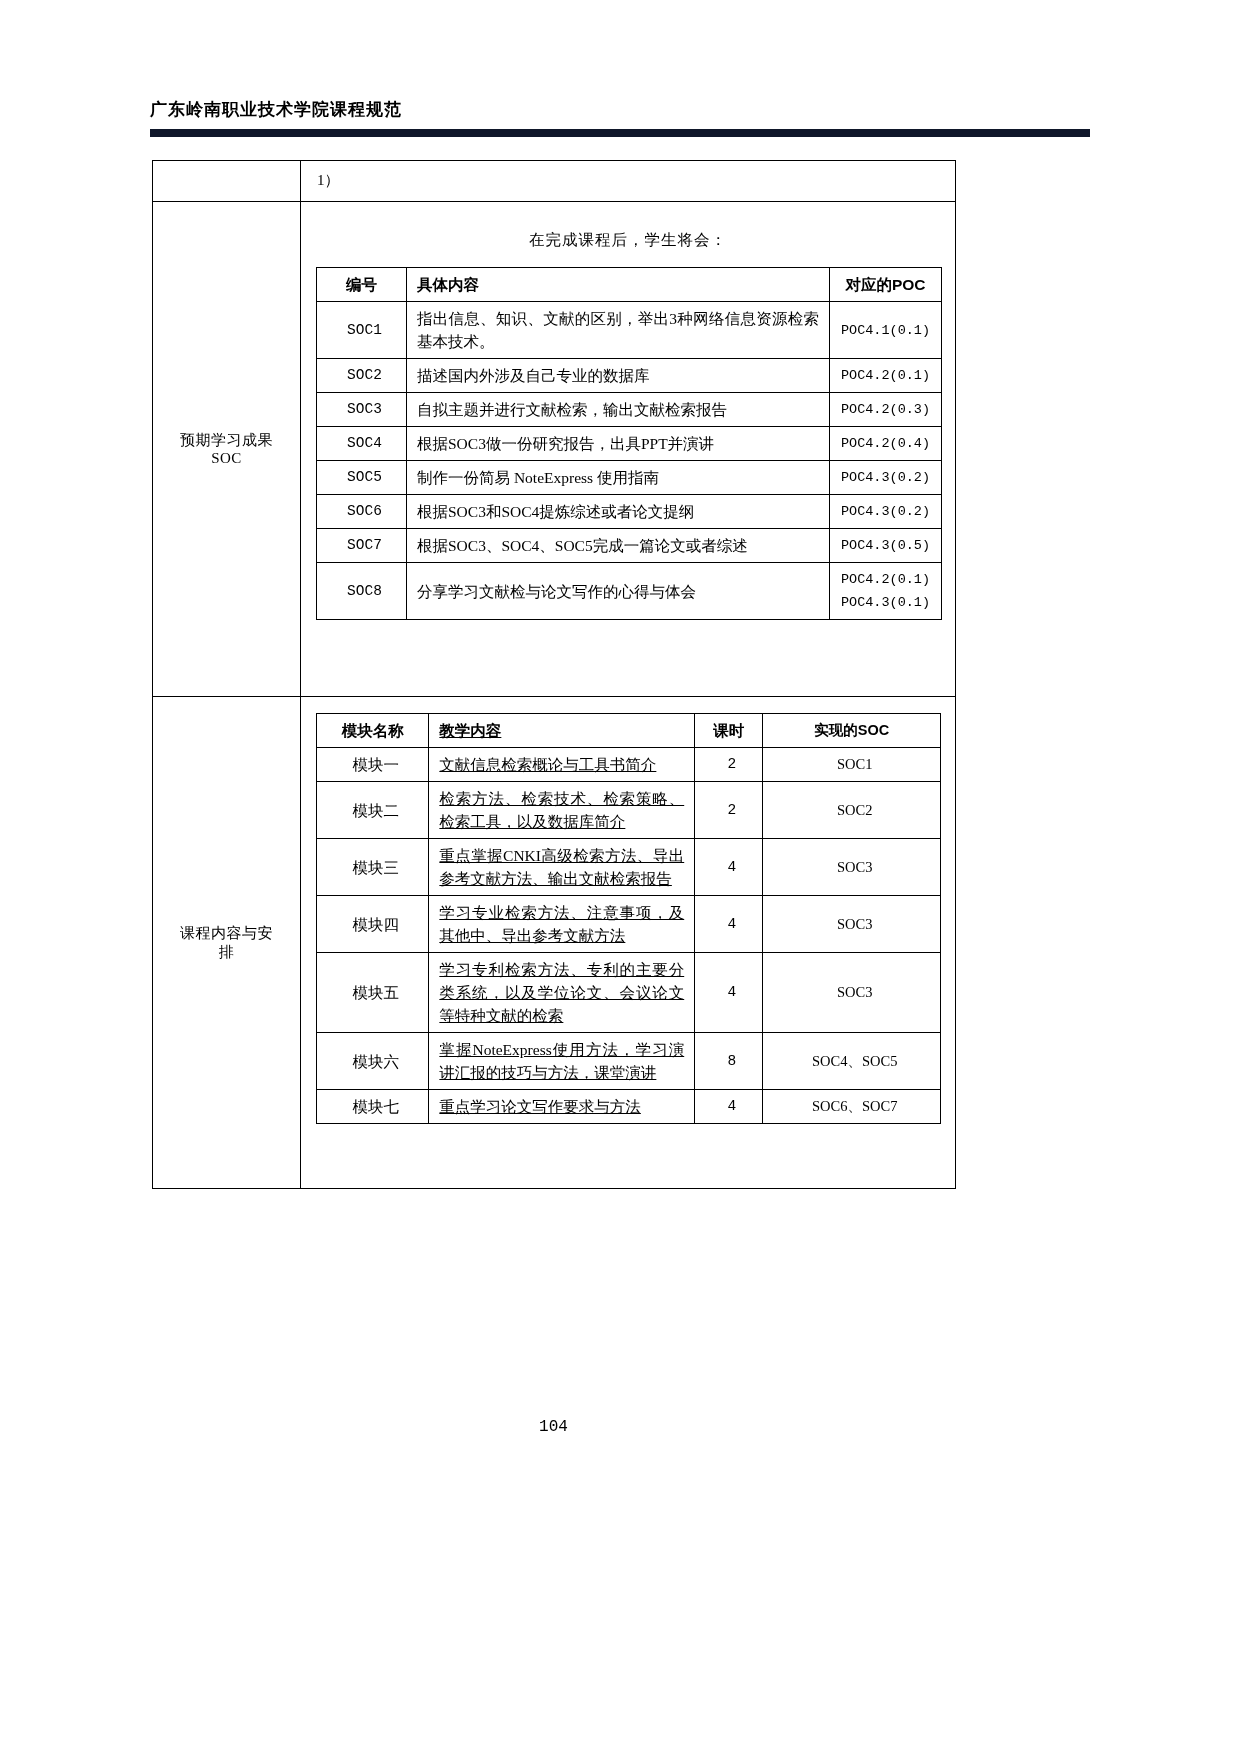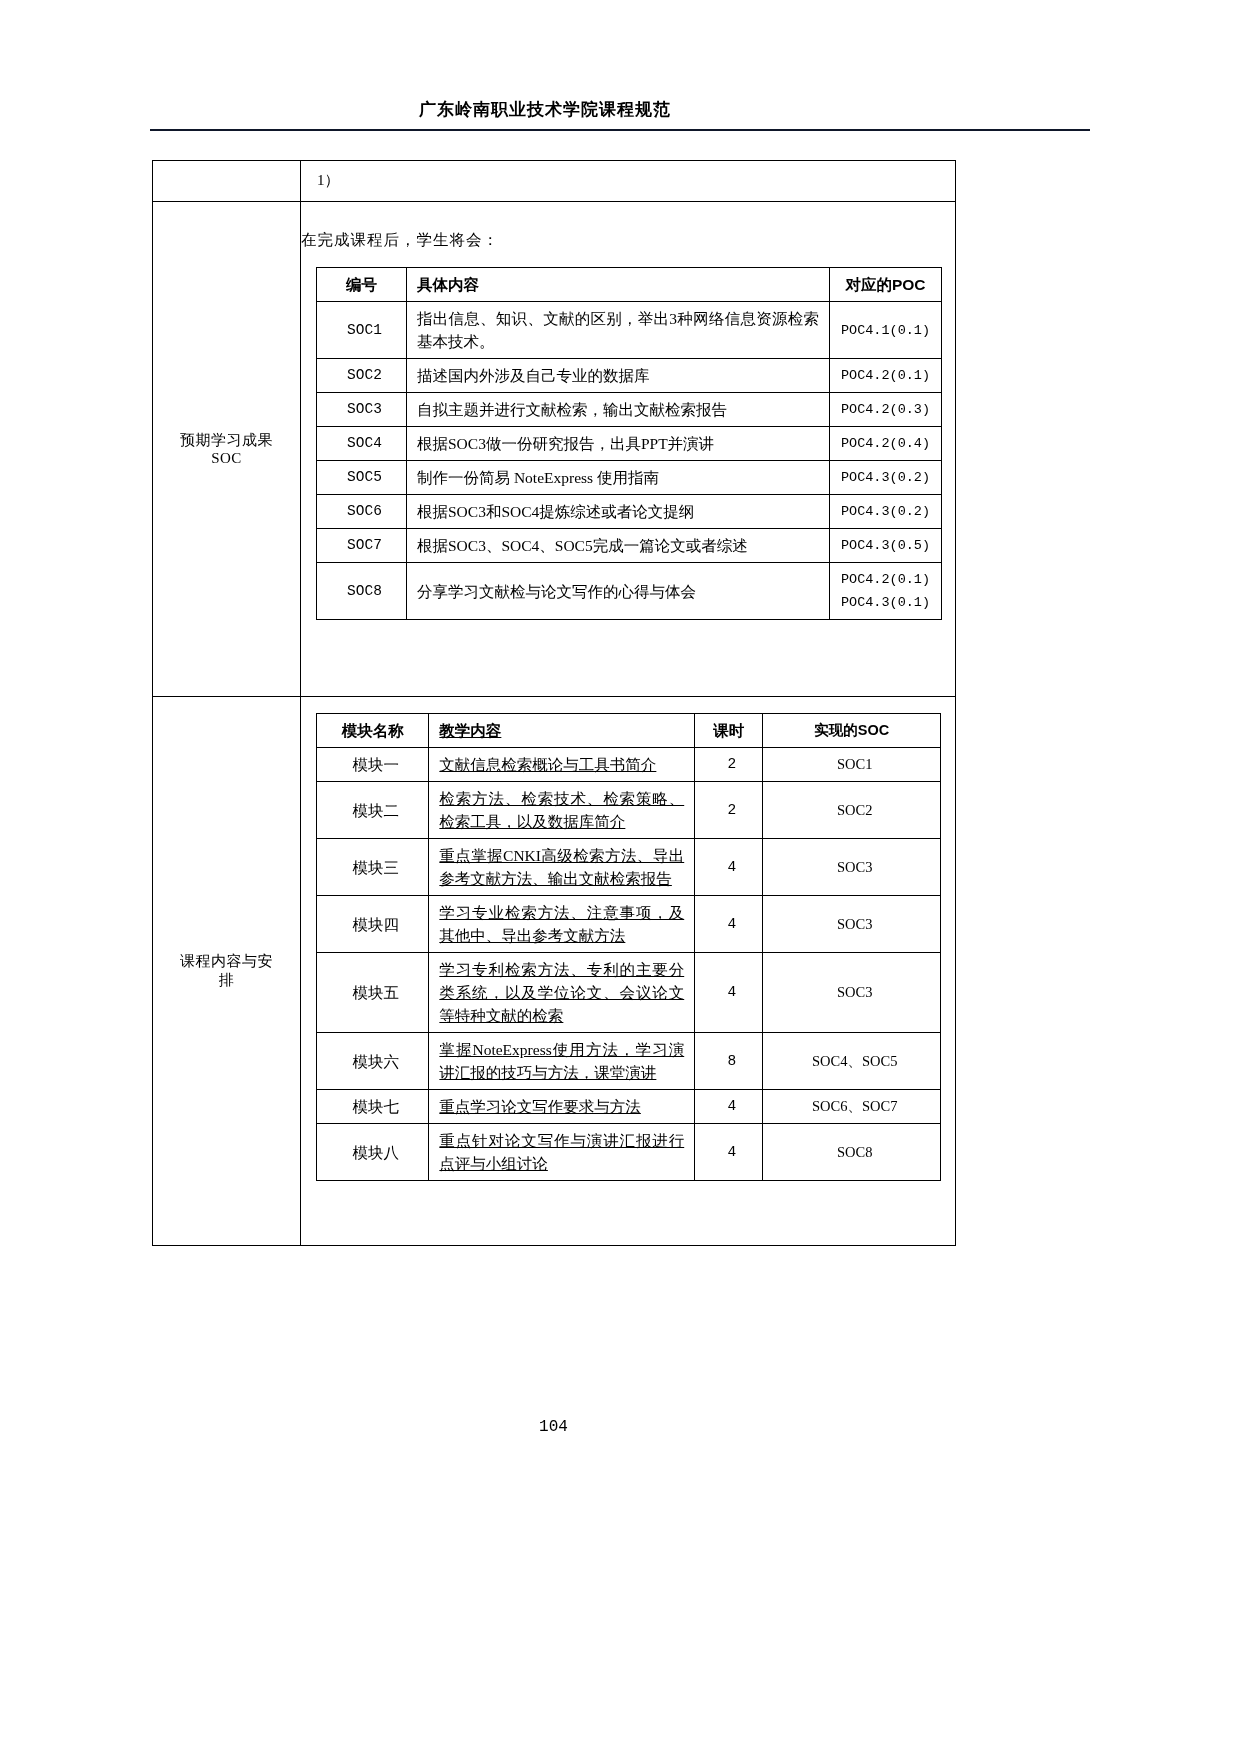--- a/index.html
+++ b/index.html
@@ -13,24 +13,24 @@
     font-family: "Liberation Serif", "DejaVu Serif", serif;
     color: #000000;
   }
 
   
   .doc-header {
     position: absolute;
     top: 98px;
     left: 150px;
     width: 940px;
-    text-align: center;
+    text-align: left;
     padding-right: 150px;
     padding-bottom: 8px;
-    border-bottom: 2px solid #0f172a;
+    border-bottom: 8px solid #0f172a;
     font-size: 17px;
     font-weight: bold;
     letter-spacing: 1px;
   }
 
   
   table { border-collapse: collapse; }
   .outer {
     position: absolute;
     top: 160px;
@@ -54,20 +54,21 @@
     padding: 10px 0 10px 16px;
     height: 40px;
   }
   .section-cell-soc {
     padding: 28px 0 76px 0;
   }
   .section-cell-module {
     padding: 16px 0 64px 0;
   }
   .intro-line {
+    text-align: center;
     font-size: 15.5px;
     margin-bottom: 16px;
     letter-spacing: 1px;
   }
 
   
   .inner {
     width: 625px;
     margin: 0 auto 0 15px;
     table-layout: fixed;
@@ -256,26 +257,20 @@
                   <td class="m-content">掌握NoteExpress使用方法，学习演讲汇报的技巧与方法，课堂演讲</td>
                   <td class="m-hours">8</td>
                   <td class="m-soc">SOC4、SOC5</td>
                 </tr>
                 <tr>
                   <td class="m-name">模块七</td>
                   <td class="m-content">重点学习论文写作要求与方法</td>
                   <td class="m-hours">4</td>
                   <td class="m-soc">SOC6、SOC7</td>
                 </tr>
-                <tr>
-                  <td class="m-name">模块八</td>
-                  <td class="m-content">重点针对论文写作与演讲汇报进行点评与小组讨论</td>
-                  <td class="m-hours">4</td>
-                  <td class="m-soc">SOC8</td>
-                </tr>
               </tbody>
           </table>
         </td>
       </tr>
     </tbody>
   </table>
 
   <div class="page-footer">104</div>
 
 </div>

